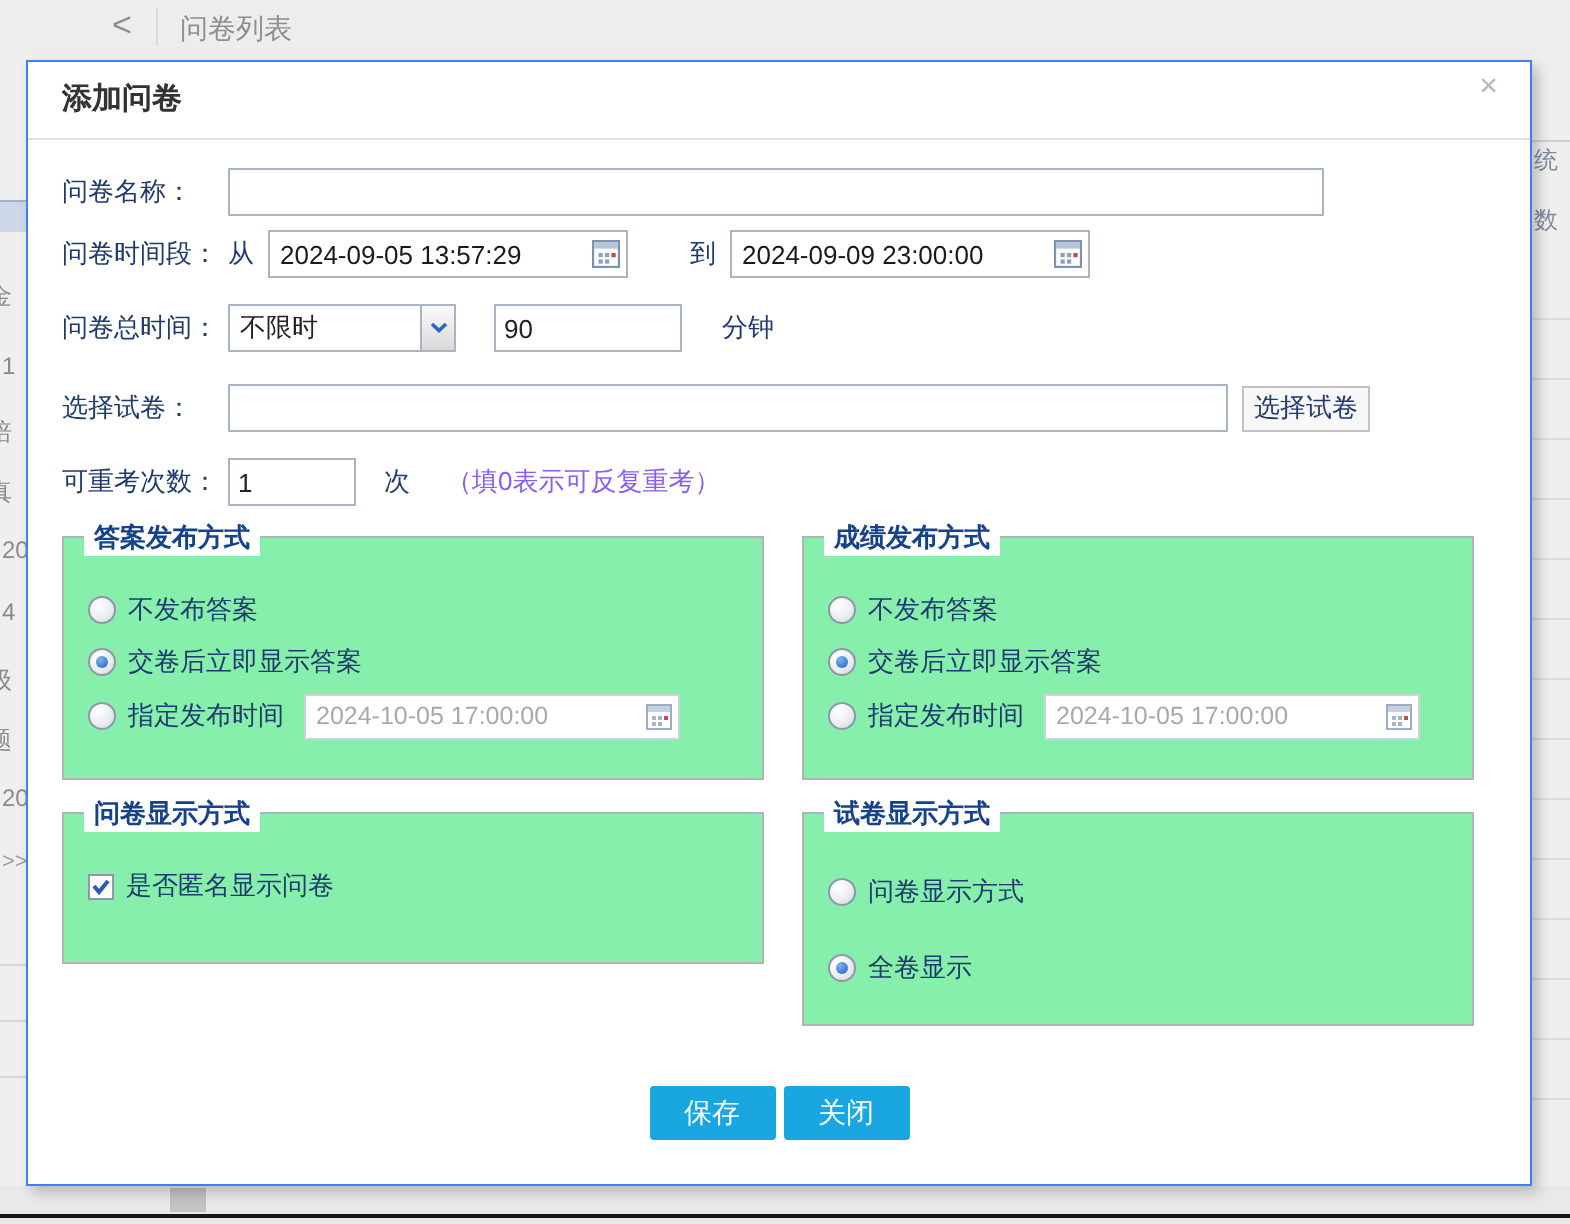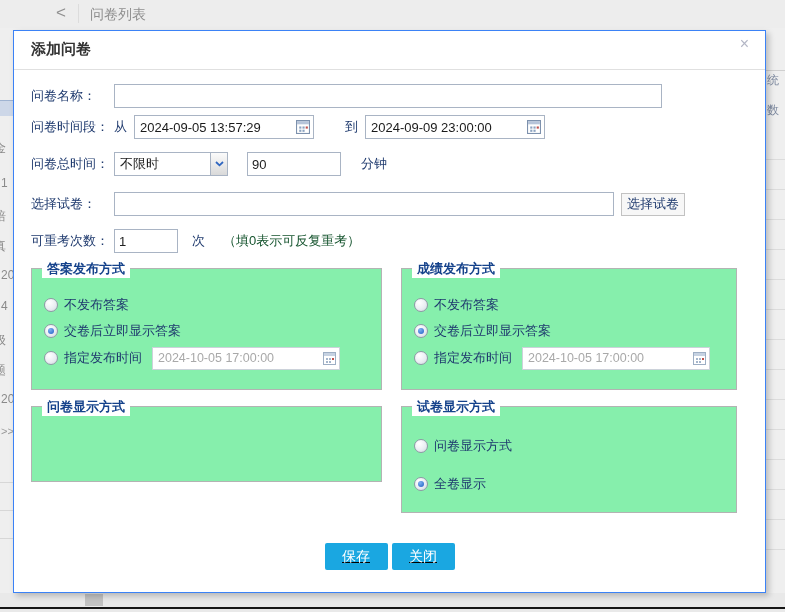--- a/index.html
+++ b/index.html
@@ -43,37 +43,37 @@
   .tinput { height:24px; border:1px solid #a9b4c4; font-size:13px; padding:0 4px; color:#222; background:#fff; }
   .datebox { width:180px; height:24px; border:1px solid #a9b4c4; background:#fff; display:flex;
     align-items:center; justify-content:space-between; padding:0 3px 0 5px; font-size:13px; color:#1a1a1a; margin-left:7px; }
   .datebox .cal { display:flex; flex:none; cursor:pointer; }
   .selectbox { width:114px; height:24px; border:1px solid #a9b4c4; background:#fff; display:flex;
     align-items:center; justify-content:space-between; padding-left:5px; font-size:13px; color:#222; cursor:pointer; }
   .selarrow { width:17px; height:22px; border-left:1px solid #a9b4c4; background:linear-gradient(#fbfbfb,#d9d9d9);
     display:flex; align-items:center; justify-content:center; }
   .paper-btn { margin-left:7px; width:64px; height:23px; background:#f7f7f7; border:1px solid #c2c2c2;
     font-size:13px; color:#1f3a6e; cursor:pointer; font-family:inherit; }
-  .hint { font-size:13px; color:#14532d; margin-left:18px; }
+  .hint { font-size:13px; color:#8b5cf6; margin-left:18px; }
 
   .groupbox { position:absolute; border:1px solid #b3b3b3; background:#86efac; }
   .legend { position:absolute; top:-9px; left:10px; background:#fff; padding:0 5px; font-size:13px;
     font-weight:bold; color:#15428b; }
   .gopt { position:absolute; left:12px; display:flex; align-items:center; height:18px; gap:6px;
     font-size:13px; color:#1f3a6e; cursor:default; }
   .radio { width:14px; height:14px; border-radius:50%; border:1px solid #8f98a6; flex:none;
     background:radial-gradient(circle at 35% 30%, #ffffff 0%, #eaeef3 55%, #ced5dd 100%); }
   .radio.checked { position:relative; }
   .radio.checked::after { content:""; position:absolute; left:3px; top:3px; width:6px; height:6px;
     border-radius:50%; background:radial-gradient(circle at 35% 30%, #7fb2f0, #1d5fc4); }
   .datebox.disabled { width:188px; height:23px; border-color:#ccd2da; color:#a9a9a9; margin-left:4px; font-size:12.5px; }
   .cbox { width:13px; height:13px; border:1px solid #8f98a6; background:#fff; flex:none;
     display:flex; align-items:center; justify-content:center; }
 
-  .btnrow { position:absolute; left:0; top:512px; width:100%; display:flex; justify-content:center; gap:4px;text-decoration:underline; }
+  .btnrow { position:absolute; left:0; top:512px; width:100%; display:flex; justify-content:center; gap:4px; }
   .btn { width:63px; height:27px; background:#1aa7e1; border:none; border-radius:2px; color:#fff;
     font-size:14px; cursor:pointer; font-family:inherit; }
 </style>
 </head>
 <body>
 
 <div class="screen">
 
   <div class="topbar">
     <span class="back-ico">&lt;</span>
@@ -230,20 +230,28 @@
                 <rect x="3" y="9" width="2" height="2" fill="#a5b6cc"></rect>
                 <rect x="6" y="9" width="2" height="2" fill="#a5b6cc"></rect>
               </svg>
           </span>
         </span>
       </div>
     </div>
 
     <div class="groupbox" style="left:17px;top:375px;width:351px;height:76px">
       <span class="legend">问卷显示方式</span>
+      <div class="gopt" style="top:27px">
+        <span class="cbox">
+          <svg width="11" height="11" viewBox="0 0 11 11">
+              <path d="M2 5 L4.5 8 L9 2.5" stroke="#2b5cad" stroke-width="2" fill="none"></path>
+            </svg>
+        </span>
+        <span>是否匿名显示问卷</span>
+      </div>
     </div>
 
     <div class="groupbox" style="left:387px;top:375px;width:336px;height:107px">
       <span class="legend">试卷显示方式</span>
       <div class="gopt" style="top:30px">
         <span class="radio"></span>
         <span>问卷显示方式</span>
       </div>
       <div class="gopt" style="top:68px">
         <span class="radio checked"></span>

